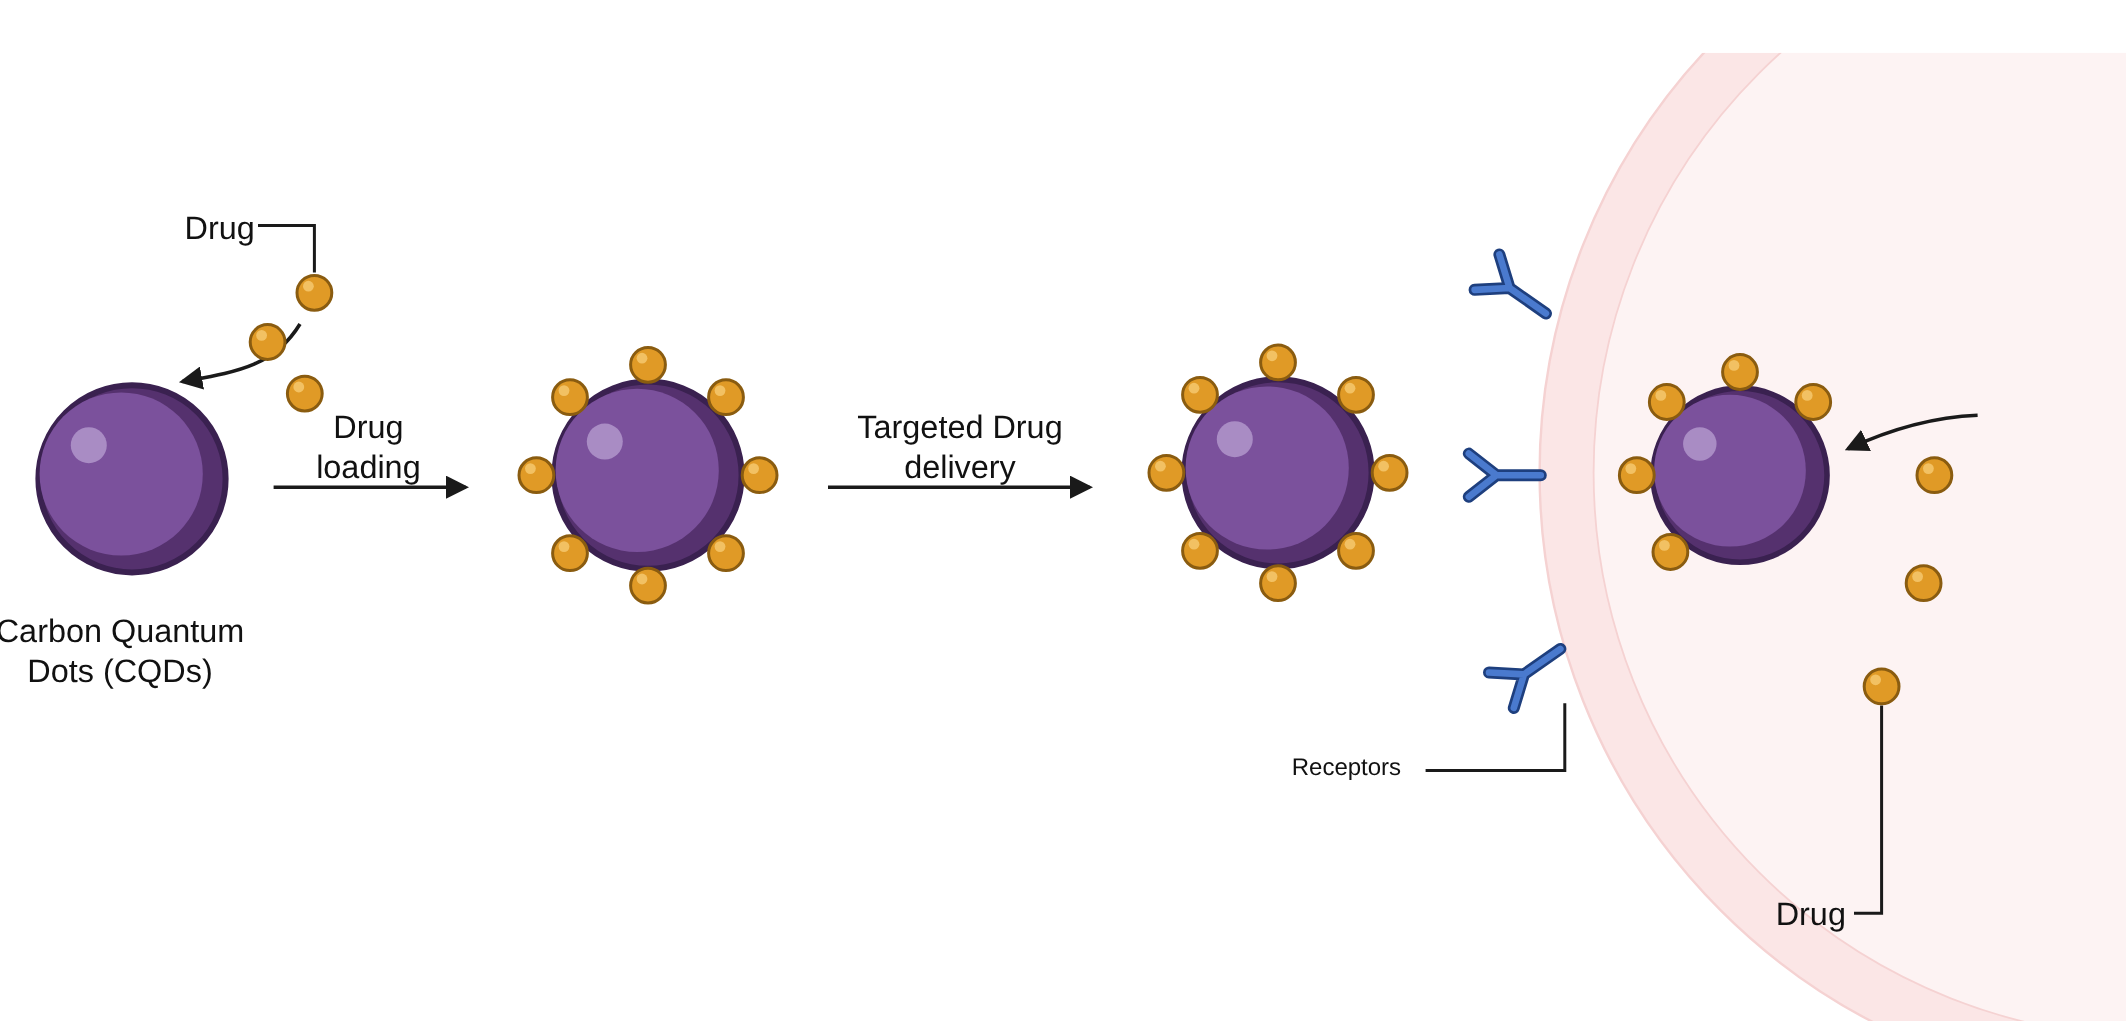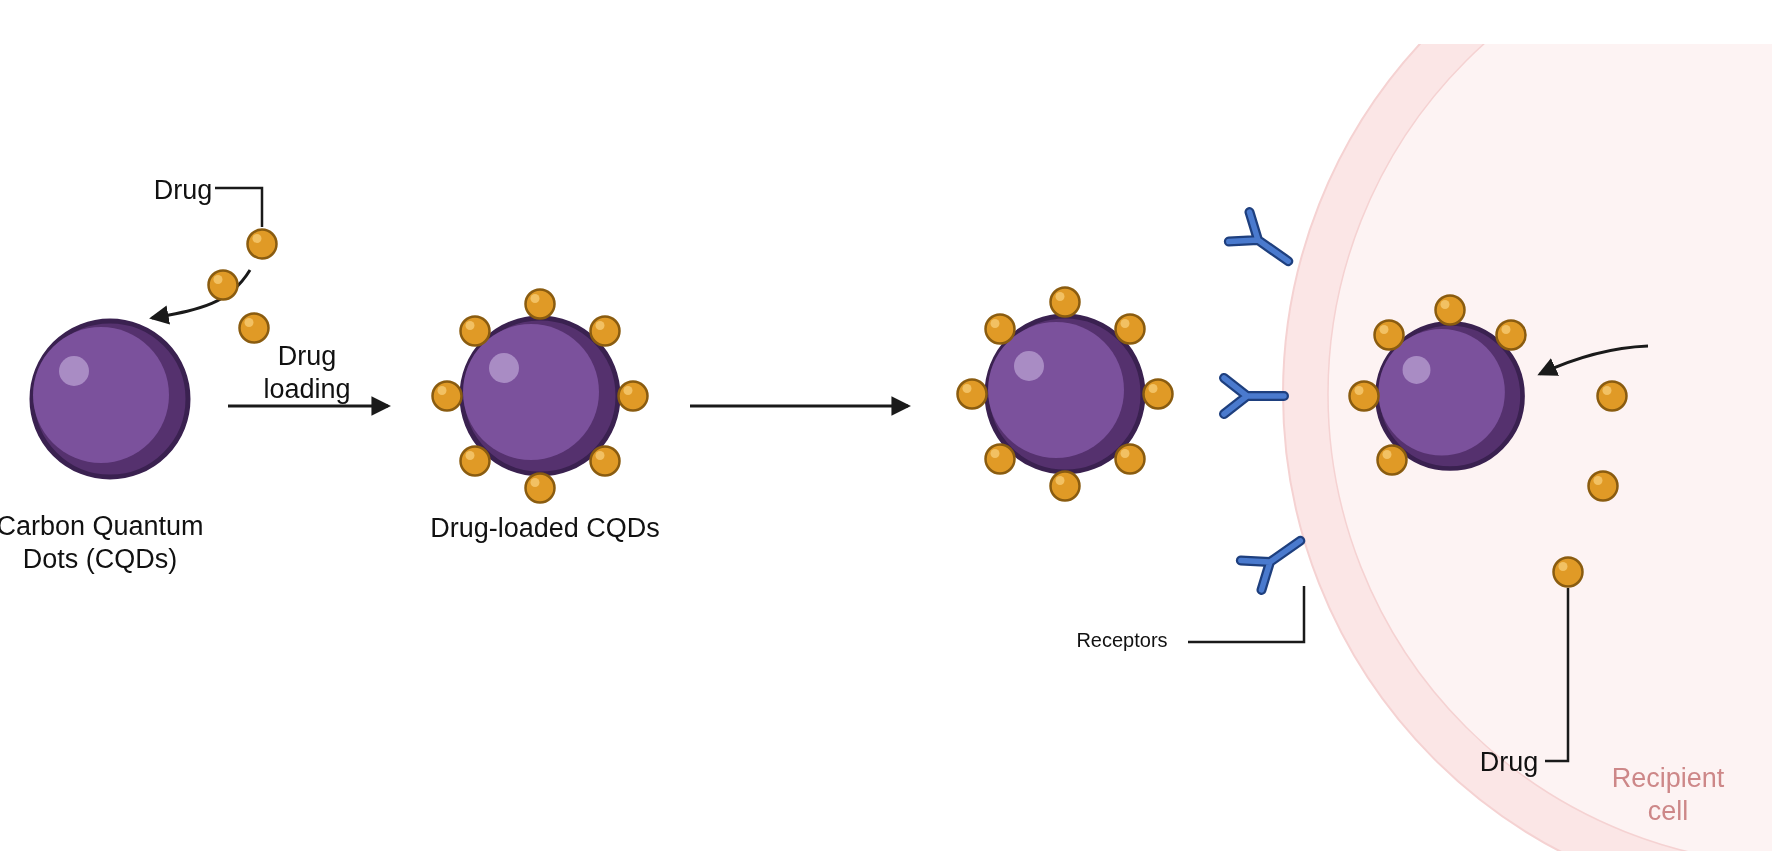--- a/index.html
+++ b/index.html
@@ -143,19 +143,19 @@
       <use href="#dot" transform="translate(1603,442)"></use>
       <use href="#dot" transform="translate(1568,528)"></use>
     </g>
   </svg>
 
   <div class="label" style="left:183px; top:130px;">Drug</div>
   <div class="label" style="left:307px; top:296px;">Drug
 loading</div>
   <div class="label" style="left:100px; top:466px;">Carbon Quantum
 Dots (CQDs)</div>
-  <div class="label" style="left:545px; top:468px;">Drug-loaded CQDs</div>
+  <div class="label" style="left:800px; top:296px;">Targeted Drug
+delivery</div>
   <div class="label small" style="left:1122px; top:584px;">Receptors</div>
   <div class="label" style="left:1509px; top:702px;">Drug</div>
-  <div class="label recipient" style="left:1668px; top:718px;">Recipient cell</div>
 
 
 </div>
 
 </body></html>

